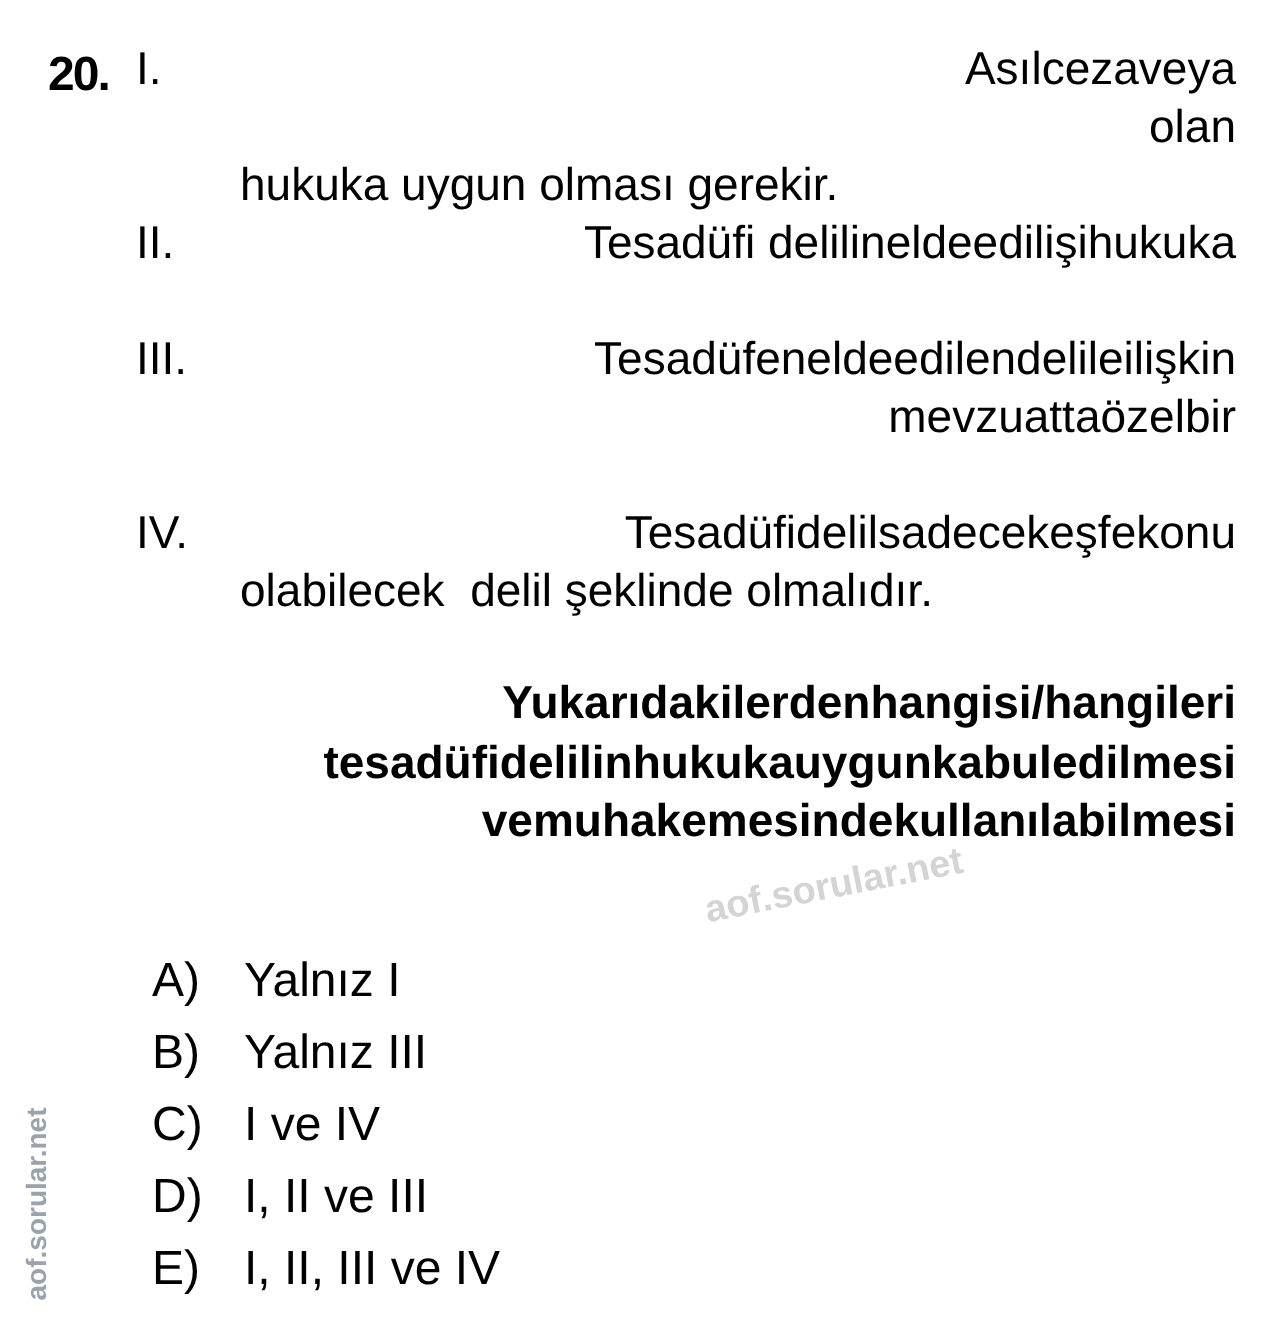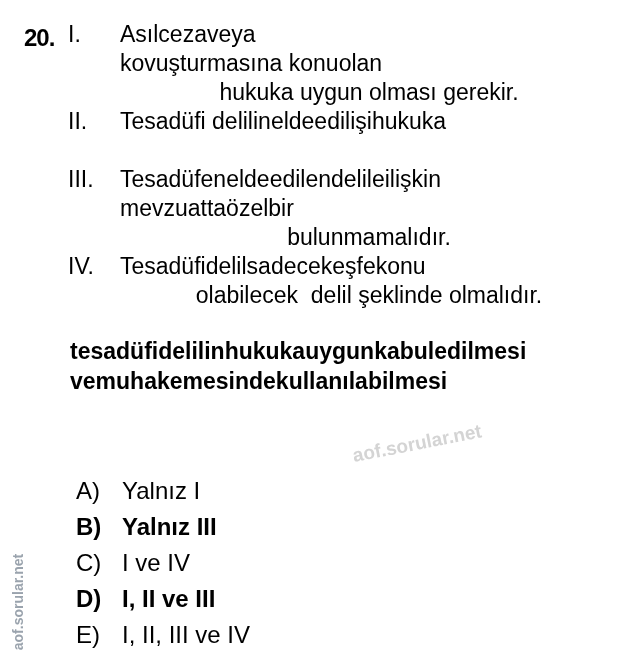--- a/index.html
+++ b/index.html
@@ -7,22 +7,22 @@
     width:642px; height:670px; position:relative; overflow:hidden;
     font-family:"Liberation Sans", sans-serif; color:#000;
   }
   .qnum {
     position:absolute; left:24px; top:24px;
     font-weight:bold; font-size:24px; letter-spacing:-1px;text-align:center;
   }
   .item { position:absolute; left:68px; width:550px; font-size:23px; line-height:29px; }
   .item .roman { position:absolute; left:0; top:0; }
   .item .txt { position:absolute; left:52px; width:498px; }
-  .line { display:flex; justify-content:flex-start; white-space:pre; height:29px; }
-  .line.left { justify-content:center; }
+  .line { display:flex; justify-content:flex-end; white-space:pre; height:29px; }
+  .line.left { justify-content:flex-start; }
   .stem { position:absolute; left:70px; width:548px; top:337px; font-weight:bold; font-size:23px; line-height:29.5px; }
   .stem .line { height:29.5px; }
   .opt { position:absolute; left:76px; font-size:24px; height:30px; line-height:30px; white-space:pre; }
   .opt .letter { display:inline-block; width:46px; }
   .wm1 {
     position:absolute; left:355px; top:445px; color:#d4d4d4; font-weight:bold; font-size:19px;
     transform:rotate(-11deg); transform-origin:left bottom; white-space:nowrap;
   }
   .wm2 {
     position:absolute; left:-32px; top:594px; color:#9aa3ad; font-weight:bold; font-size:14px;
@@ -32,54 +32,54 @@
 </head>
 <body>
 
 <div class="qnum">20.</div>
 
 <div id="statements">
     <div class="item" style="top: 20px;">
       <span class="roman">I.</span>
       <div class="txt">
         <div class="line"><span>Asıl</span><span>ceza</span><span>veya</span></div>
-        <div class="line"><span>kovuşturmasına konu</span><span>olan</span></div>
+        <div class="line"><span>olan</span></div>
         <div class="line left"><span>hukuka uygun olması gerekir.</span></div>
       </div>
     </div>
     <div class="item" style="top: 107px;">
       <span class="roman">II.</span>
       <div class="txt">
         <div class="line"><span>Tesadüfi delilin</span><span>elde</span><span>edilişi</span><span>hukuka</span></div>
       </div>
     </div>
     <div class="item" style="top: 165px;">
       <span class="roman">III.</span>
       <div class="txt">
         <div class="line"><span>Tesadüfen</span><span>elde</span><span>edilen</span><span>delile</span><span>ilişkin</span></div>
         <div class="line"><span>mevzuatta</span><span>özel</span><span>bir</span></div>
-        <div class="line left"><span>bulunmamalıdır.</span></div>
       </div>
     </div>
     <div class="item" style="top: 252px;">
       <span class="roman">IV.</span>
       <div class="txt">
         <div class="line"><span>Tesadüfi</span><span>delil</span><span>sadece</span><span>keşfe</span><span>konu</span></div>
         <div class="line left"><span>olabilecek  delil şeklinde olmalıdır.</span></div>
       </div>
     </div>
   </div>
 
 <div id="stem" class="stem">
+    <div class="line"><span>Yukarıdakilerden</span><span>hangisi/hangileri</span></div>
     <div class="line"><span>tesadüfi</span><span>delilin</span><span>hukuka</span><span>uygun</span><span>kabul</span><span>edilmesi</span></div>
     <div class="line"><span>ve</span><span>muhakemesinde</span><span>kullanılabilmesi</span></div>
   </div>
 
 <div id="options">
     <div class="opt" style="top: 476px;"><span class="letter">A)</span><span>Yalnız I</span></div>
-    <div class="opt" style="top: 512px; font-weight: bold;"><span class="letter">B)</span><span>Yalnız III</span></div>
+    <div class="opt" style="top: 512px;"><span class="letter">B)</span><span>Yalnız III</span></div>
     <div class="opt" style="top: 548px;"><span class="letter">C)</span><span>I ve IV</span></div>
-    <div class="opt" style="top: 584px; font-weight: bold;"><span class="letter">D)</span><span>I, II ve III</span></div>
+    <div class="opt" style="top: 584px;"><span class="letter">D)</span><span>I, II ve III</span></div>
     <div class="opt" style="top: 620px;"><span class="letter">E)</span><span>I, II, III ve IV</span></div>
   </div>
 
 <div class="wm1">aof.sorular.net</div>
 <div class="wm2">aof.sorular.net</div>
 
 </body></html>

